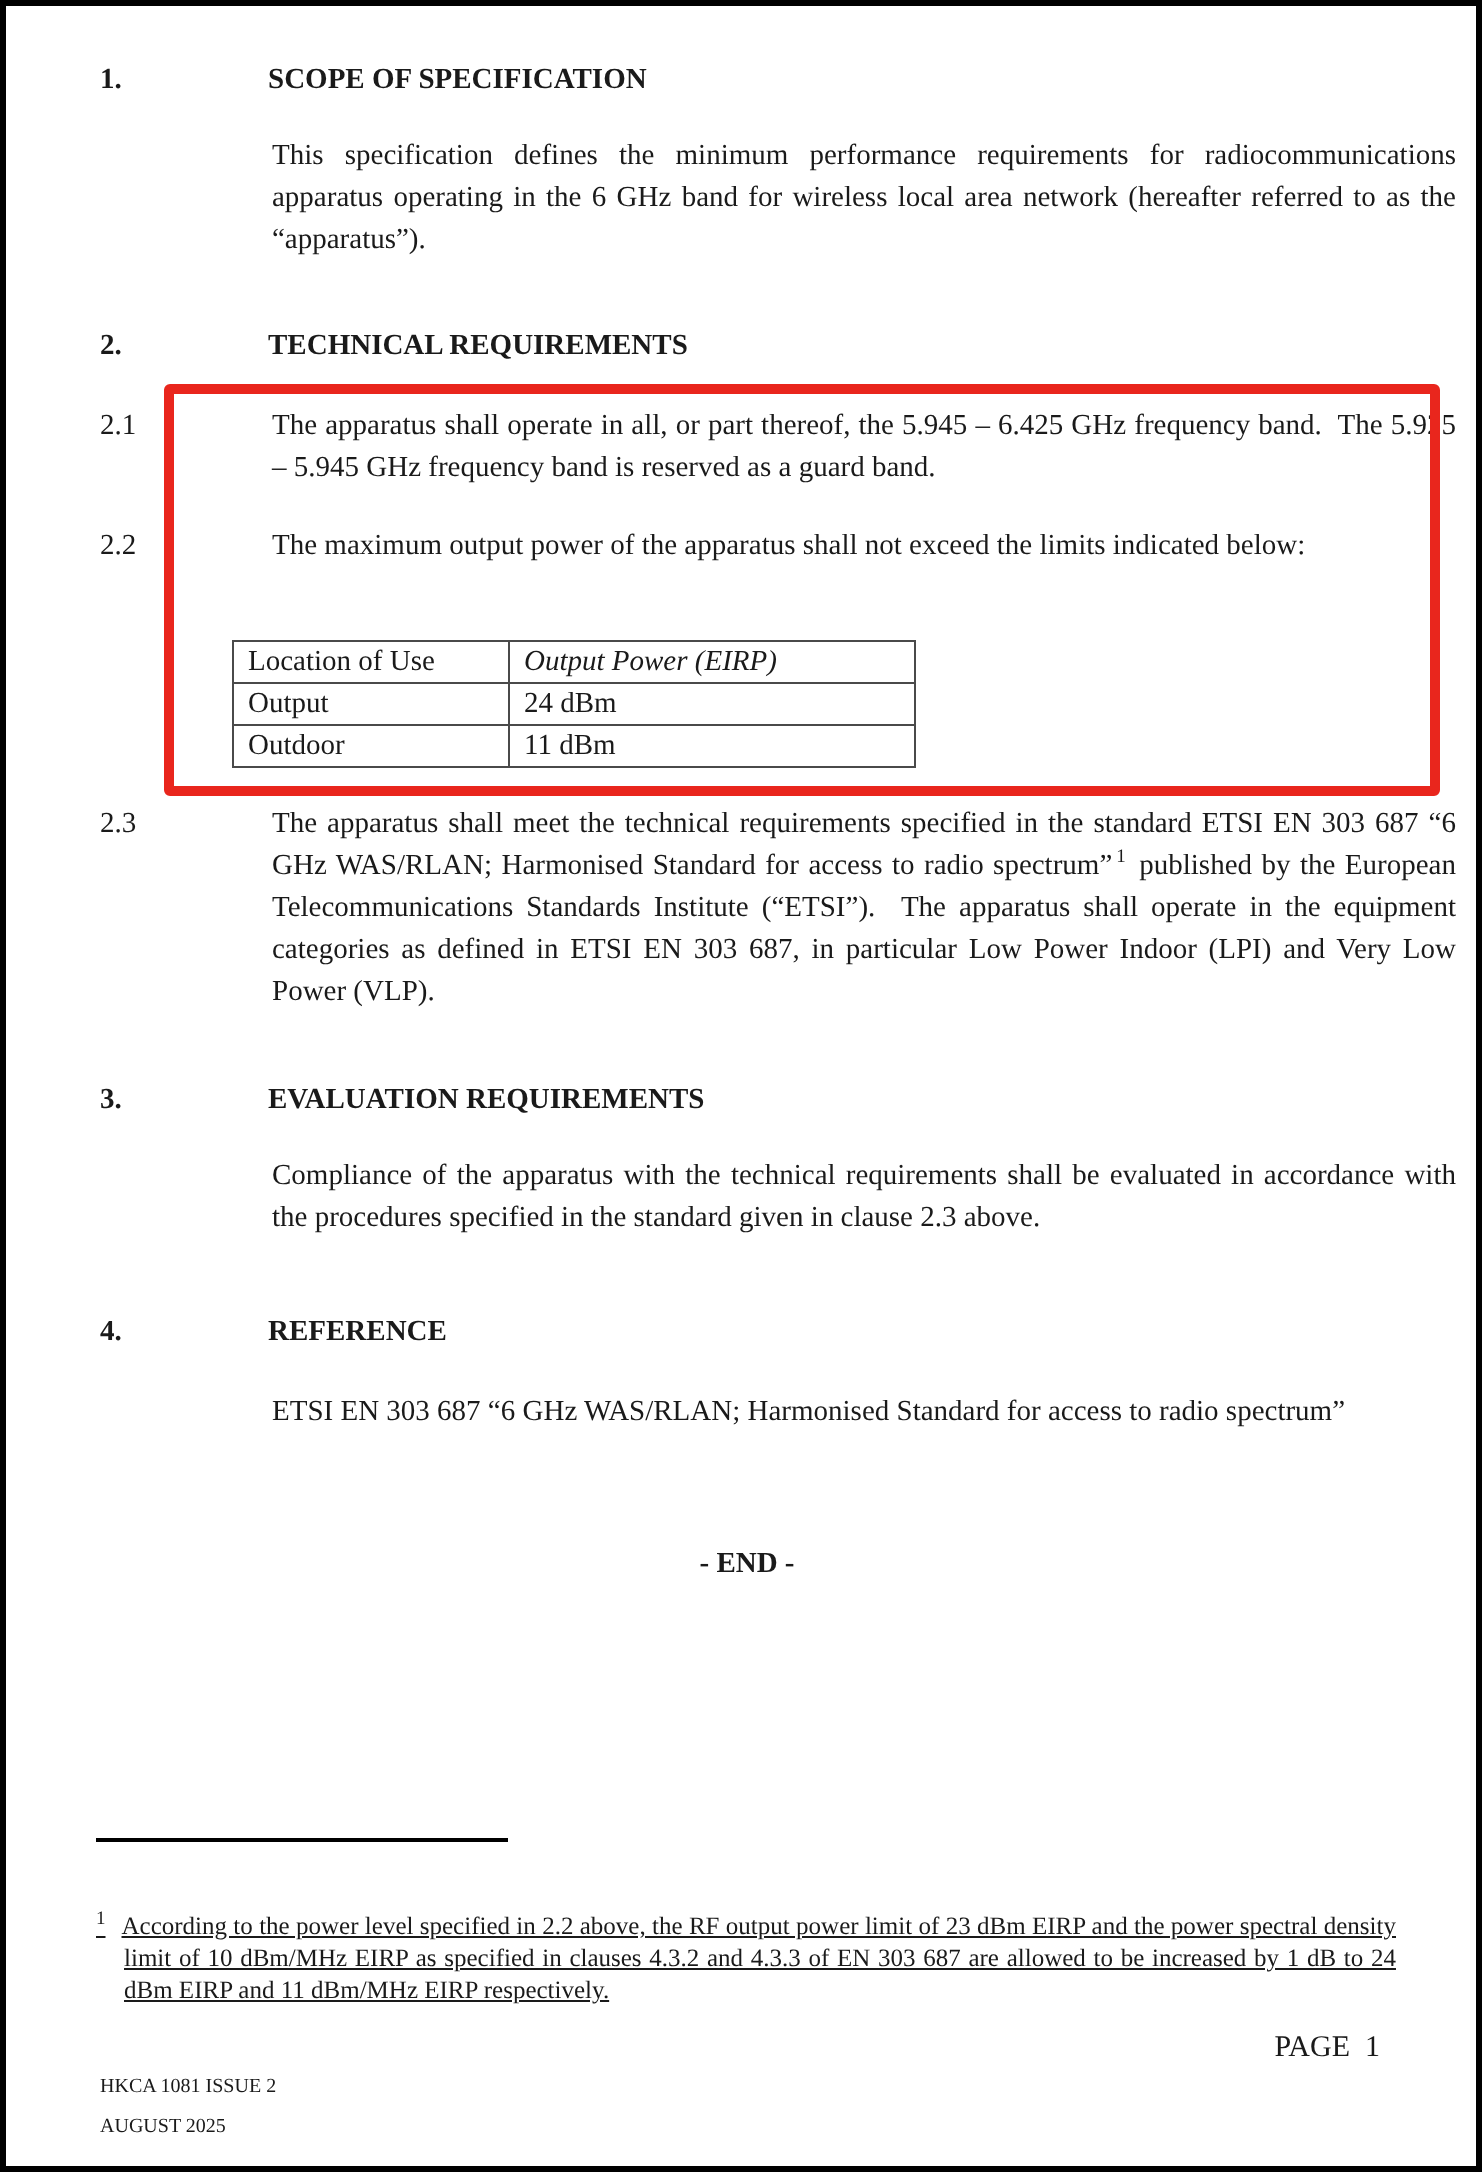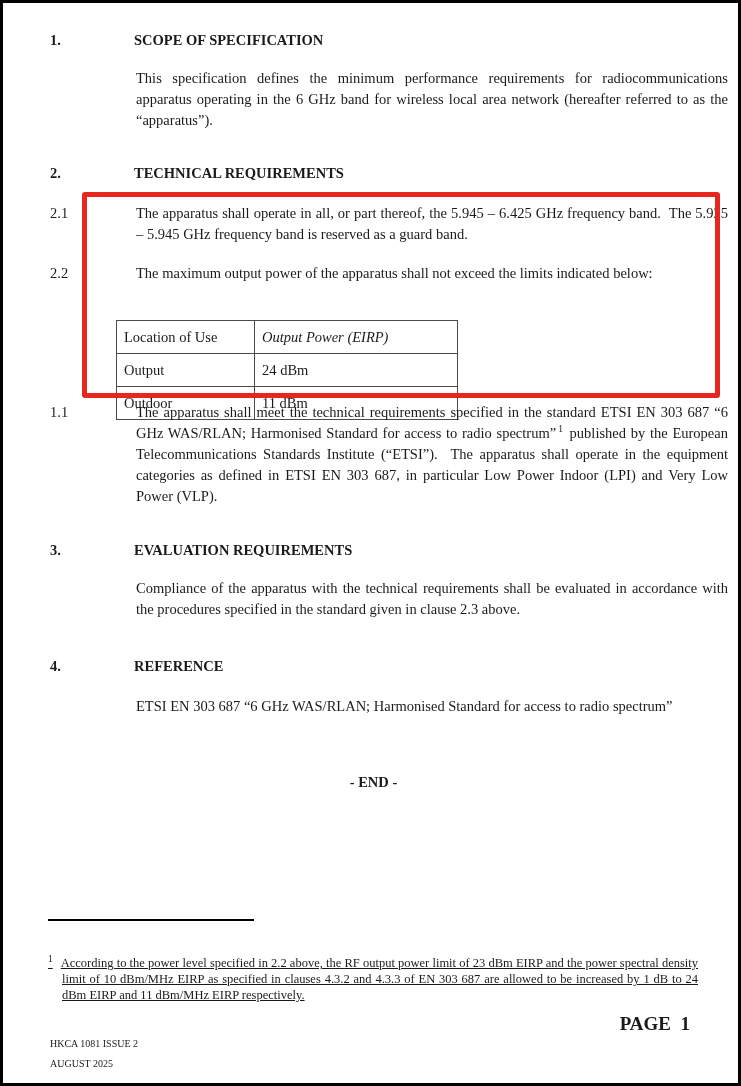--- a/index.html
+++ b/index.html
@@ -64,21 +64,21 @@
   table.limits {
     position: absolute;
     left: 113px;
     top: 317px;
     border-collapse: collapse;
     font-size: 14.5px;
   }
   table.limits td {
     border: 1px solid #4a4a4a;
     padding: 0 7px;
-    height: 33px;
+    height: 21px;
     vertical-align: middle;
   }
   table.limits td.col-location { width: 138px; }
   table.limits td.col-power { width: 203px; font-style: italic; }
   .end-marker {
     position: absolute;
     left: 0;
     top: 771px;
     width: 741px;
     text-align: center;
@@ -109,23 +109,22 @@
     position: absolute;
     left: 47px;
     top: 1031px;
     font-size: 10px;
     line-height: 20px;
   }
   .footer-right {
     position: absolute;
     right: 48px;
     top: 1011px;
-    font-size: 19px;
+    font-size: 15px;
     line-height: 20px;
-    font-weight: bold;
   }
 </style>
 </head>
 <body>
 
 <div class="page">
 
   <div class="sec-num" style="top:27px">1.</div>
   <div class="sec-heading" style="top:27px">SCOPE OF SPECIFICATION</div>
   <div class="body-text" style="top:65px">This specification defines the minimum performance requirements for radiocommunications apparatus operating in the 6 GHz band for wireless local area network (hereafter referred to as the “apparatus”).</div>
@@ -151,21 +150,21 @@
       </tr>
       <tr>
         <td>Outdoor</td>
         <td>11 dBm</td>
       </tr>
     </tbody>
   </table>
 
   <div class="highlight-box"></div>
 
-  <div class="clause-num" style="top:399px">1.1</div>
+  <div class="clause-num" style="top:399px">2.3</div>
   <div class="body-text" style="top:399px"><span>The apparatus shall meet the technical requirements specified in the standard ETSI EN 303 687 “6 GHz WAS/RLAN; Harmonised Standard for access to radio spectrum”</span><sup class="fn-ref">1</sup><span> published by the European Telecommunications Standards Institute (“ETSI”).&nbsp; The apparatus shall operate in the equipment categories as defined in ETSI EN 303 687, in particular Low Power Indoor (LPI) and Very Low Power (VLP).</span></div>
 
   <div class="sec-num" style="top:537px">3.</div>
   <div class="sec-heading" style="top:537px">EVALUATION REQUIREMENTS</div>
   <div class="body-text" style="top:575px">Compliance of the apparatus with the technical requirements shall be evaluated in accordance with the procedures specified in the standard given in clause 2.3 above.</div>
 
   <div class="sec-num" style="top:653px">4.</div>
   <div class="sec-heading" style="top:653px">REFERENCE</div>
   <div class="body-text" style="top:693px">ETSI EN 303 687 “6 GHz WAS/RLAN; Harmonised Standard for access to radio spectrum”</div>
 

